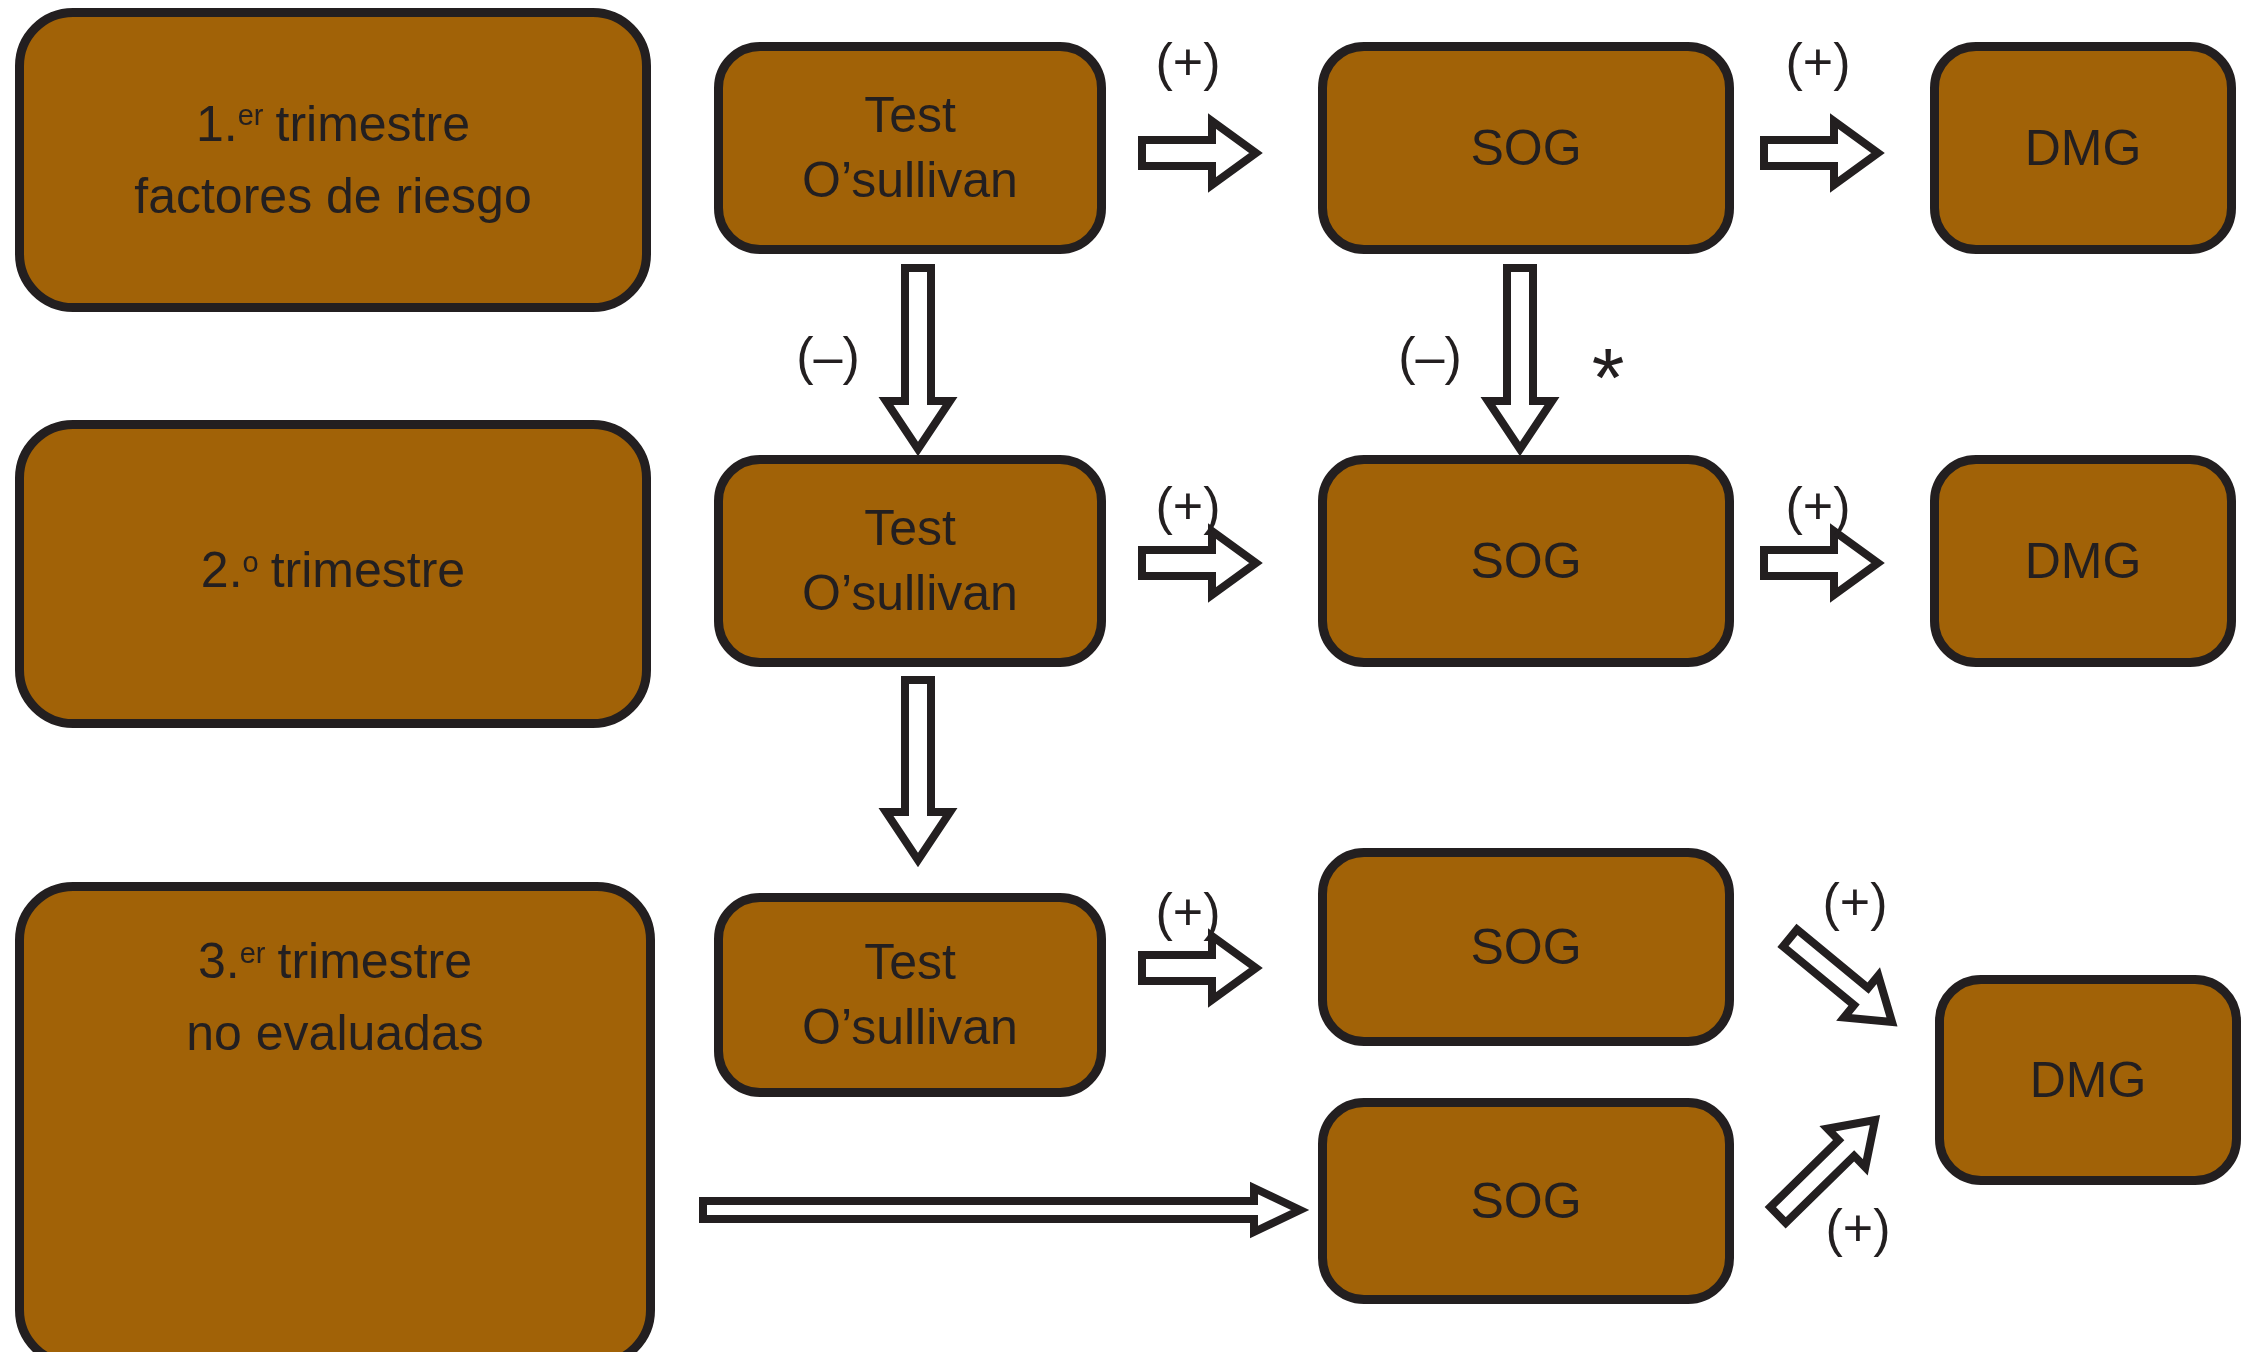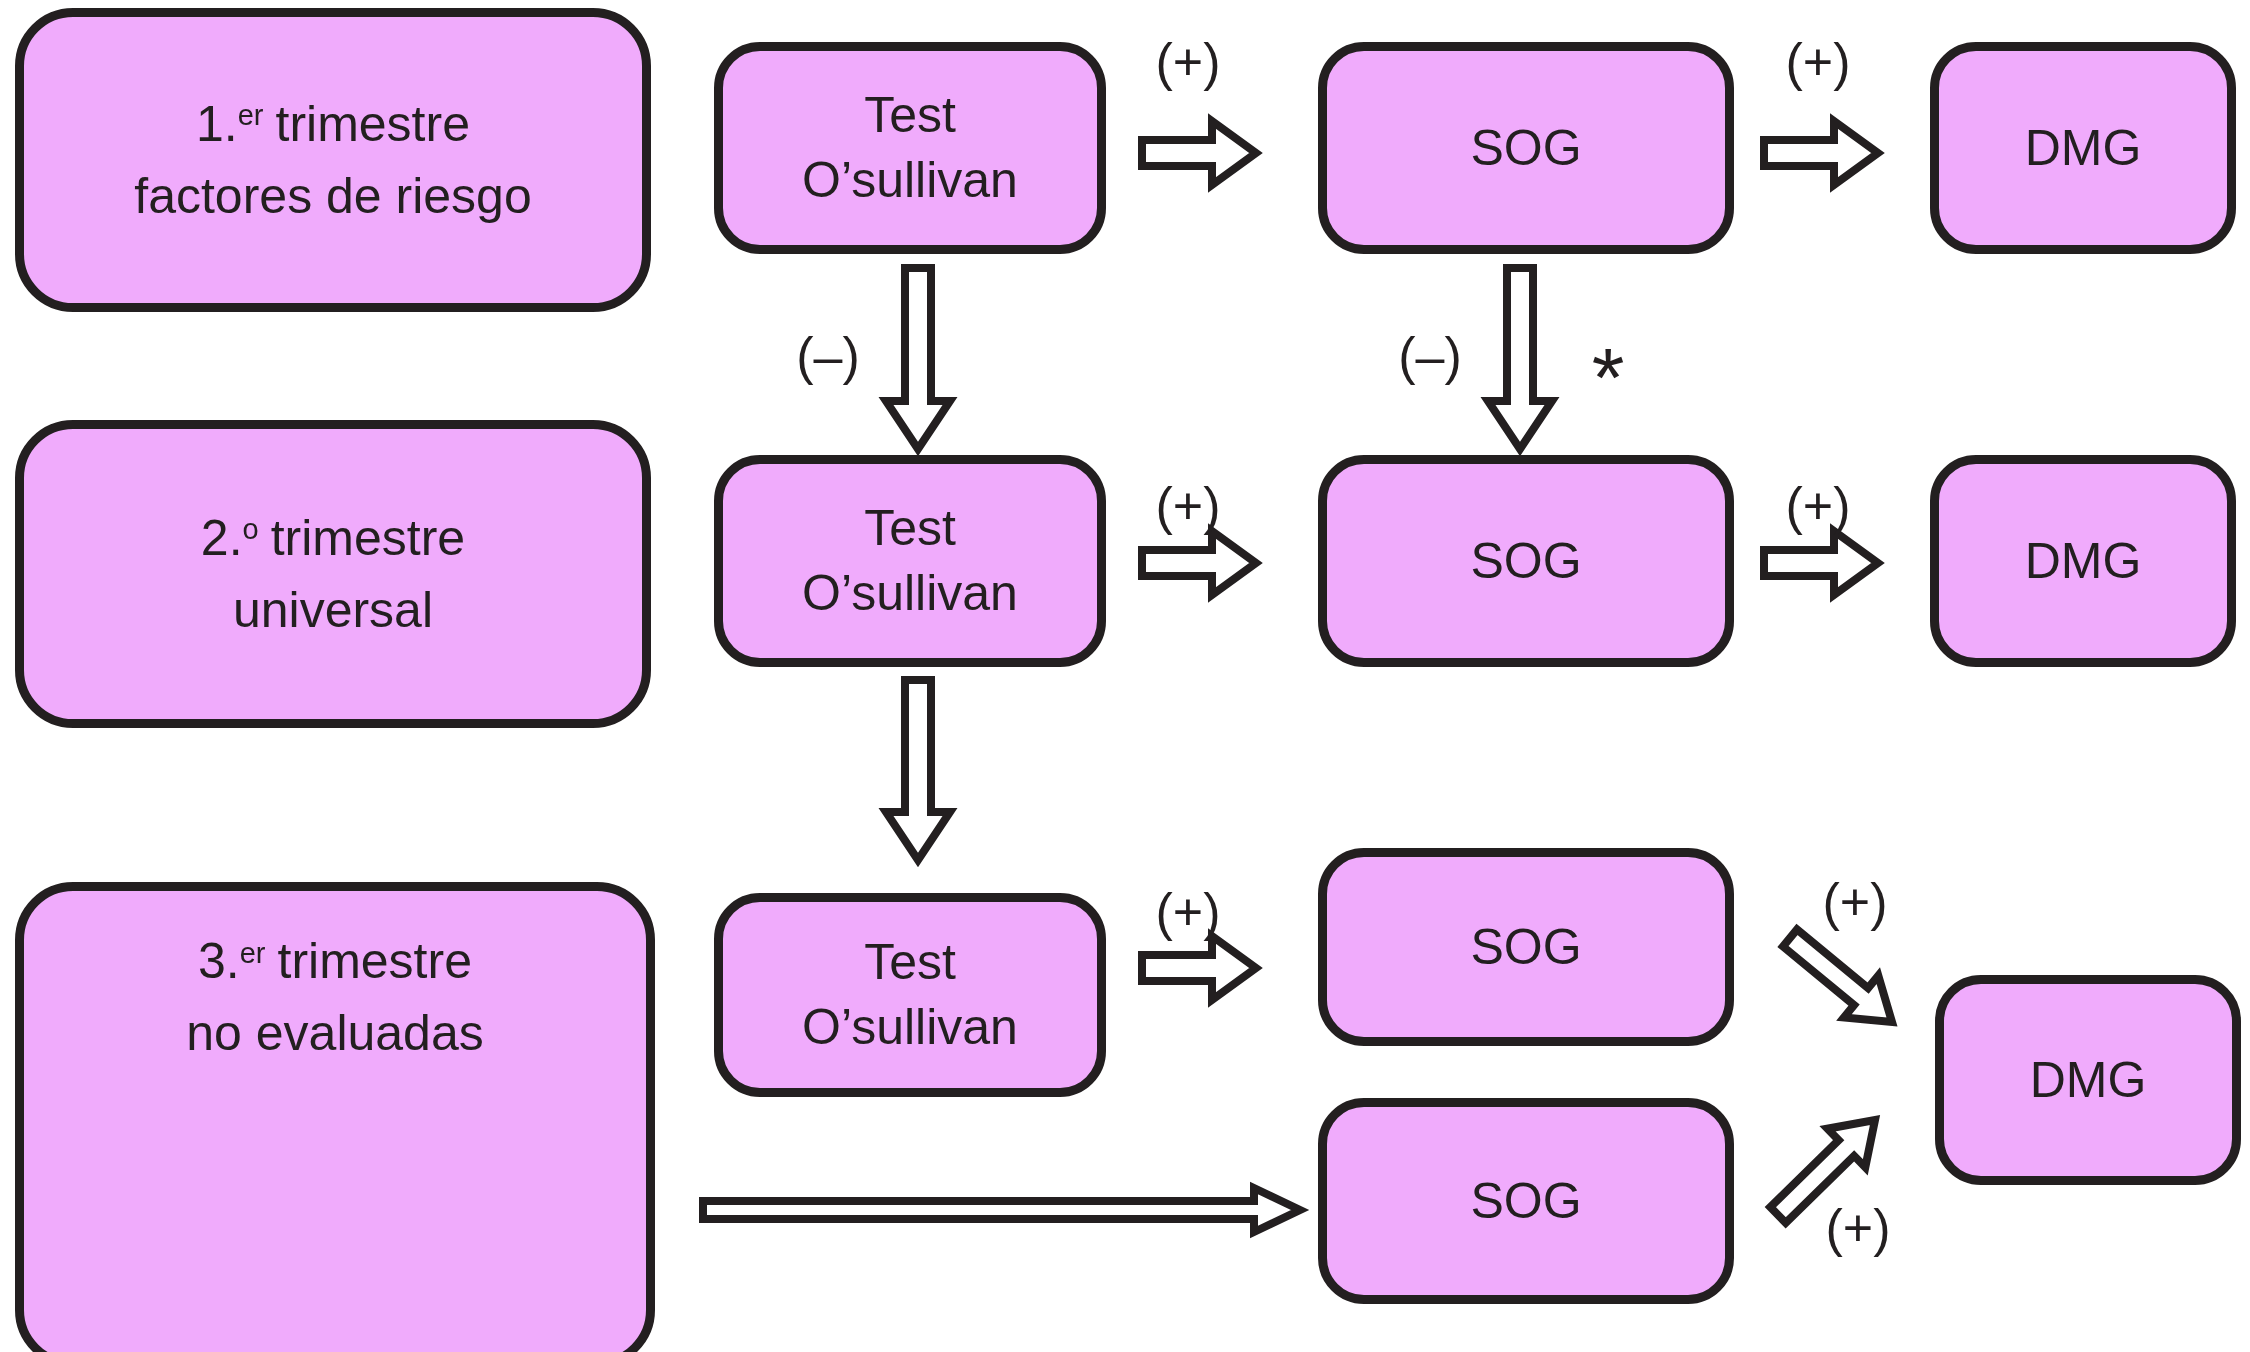--- a/index.html
+++ b/index.html
@@ -5,21 +5,21 @@
   :root { --ink:#231f20; }
   html,body { margin:0; padding:0; background:#ffffff; }
   #canvas {
     position:relative; width:2250px; height:1352px;
     background:#ffffff; overflow:hidden;
     font-family:"Liberation Sans","DejaVu Sans",sans-serif;
     color:var(--ink);
   }
   .box {
     position:absolute; box-sizing:border-box;
-    border:9px solid var(--ink); border-radius:46px; background:#f0abfc;
+    border:9px solid var(--ink); border-radius:46px; background:#a16207;
     display:flex; flex-direction:column; align-items:center; justify-content:center;
     text-align:center; font-size:50px; line-height:1.3; white-space:nowrap;
   }
   .box.big { border-radius:58px; }
   .box .line { line-height:65px; }
   .ord { font-size:0.58em; position:relative; top:-0.52em; }
   .w { margin-left:0.24em; }
   .split { justify-content:space-between; padding:38px 10px 46px 10px;margin-top:22px; }
   .lbl {
     position:absolute; transform:translate(-50%,-50%);
@@ -51,21 +51,20 @@
     <div class="line">
       <span>1.</span><span class="ord">er</span><span class="w">trimestre</span>
     </div>
     <div class="line">factores de riesgo</div>
   </div>
 
   <div class="box big" style="left:15px;top:420px;width:636px;height:308px">
     <div class="line">
       <span>2.</span><span class="ord">o</span><span class="w">trimestre</span>
     </div>
-    <div class="line">universal</div>
   </div>
 
   <div class="box big split" style="left:15px;top:860px;width:640px;height:486px">
     <div>
       <div class="line">
         <span>3.</span><span class="ord">er</span><span class="w">trimestre</span>
       </div>
       <div class="line">no evaluadas</div>
     </div>
     <div>

